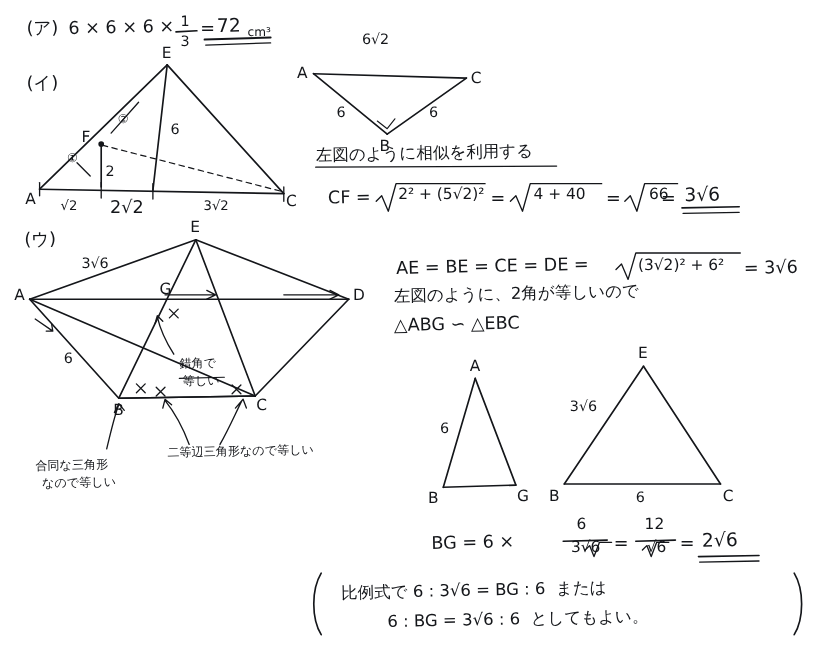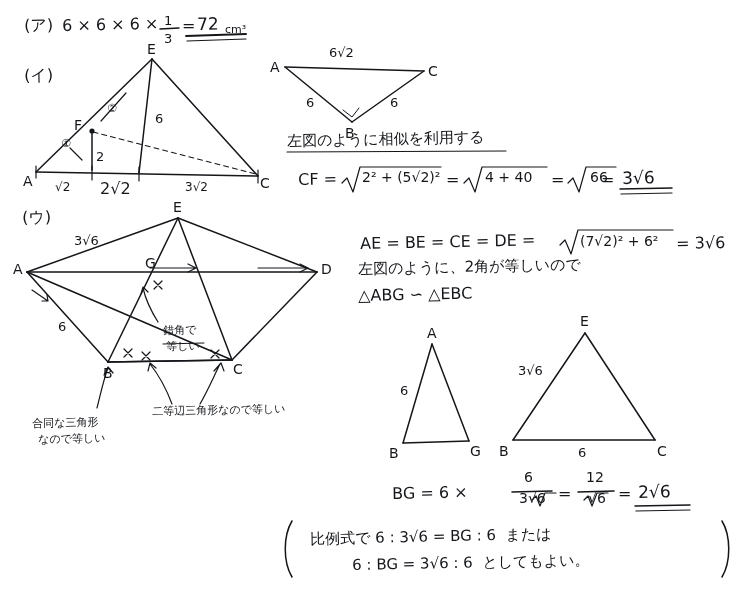--- a/index.html
+++ b/index.html
@@ -157,21 +157,21 @@
   <div class="hw sz14" style="left:23px; top:174px;">A</div>
   <div class="hw sz14" style="left:260px; top:176px;">C</div>
   <div class="hw sz11" style="left:61px; top:138px;">①</div>
   <div class="hw sz11" style="left:107px; top:103px;">②</div>
   <div class="hw sz13" style="left:96px; top:150px;">2</div>
   <div class="hw sz13" style="left:155px; top:112px;">6</div>
   <div class="hw sz12" style="font-size:12px; left:55px; top:181px;">√2</div>
   <div class="hw sz12" style="font-size:16px; left:100px; top:181px;">2√2</div>
   <div class="hw sz12" style="font-size:12px; left:185px; top:181px;">3√2</div>
 
-  <div class="hw sz13" style="left:329px; top:46px;">6√2</div>
+  <div class="hw sz13" style="left:329px; top:30px;">6√2</div>
   <div class="hw sz13" style="left:306px; top:96px;">6</div>
   <div class="hw sz13" style="left:390px; top:96px;">6</div>
   <div class="hw sz14" style="left:270px; top:60px;">A</div>
   <div class="hw sz14" style="left:428px; top:64px;">C</div>
   <div class="hw sz14" style="left:345px; top:126px;">B</div>
 
   <div class="hw sz15 slant" style="left:287px; top:134px;">左図のように相似を利用する</div>
 
   <div class="hw sz16 slant" style="left:298px; top:172px;">CF =</div>
   <div class="hw sz14" style="left:362px; top:170px;">2² + (5√2)²</div>
@@ -193,21 +193,21 @@
   <div class="hw sz13" style="left:74px; top:234px;">3√6</div>
   <div class="hw sz13" style="left:58px; top:320px;">6</div>
 
   <div class="hw sz11 slant" style="left:163px; top:325px;">錯角で</div>
   <div class="hw sz11 slant" style="left:166px; top:341px;">等しい</div>
   <div class="hw sz11 slant" style="left:152px; top:406px;">二等辺三角形なので等しい</div>
   <div class="hw sz11 slant" style="left:32px; top:418px;">合同な三角形</div>
   <div class="hw sz11 slant" style="left:38px; top:434px;">なので等しい</div>
 
   <div class="hw sz16 slant" style="left:360px; top:236px;">AE = BE = CE = DE =</div>
-  <div class="hw sz14" style="left:580px; top:234px;">(7√2)² + 6²</div>
+  <div class="hw sz14" style="left:580px; top:234px;">(3√2)² + 6²</div>
   <div class="hw sz16 slant" style="left:676px; top:236px;">= 3√6</div>
   <div class="hw sz15 slant" style="left:358px; top:262px;">左図のように、2角が等しいので</div>
   <div class="hw sz16 slant" style="left:358px; top:288px;">△ABG ∽ △EBC</div>
 
   <div class="hw sz14" style="left:427px; top:326px;">A</div>
   <div class="hw sz14" style="left:389px; top:446px;">B</div>
   <div class="hw sz14" style="left:470px; top:444px;">G</div>
   <div class="hw sz13" style="left:400px; top:384px;">6</div>
 
   <div class="hw sz14" style="left:580px; top:314px;">E</div>

